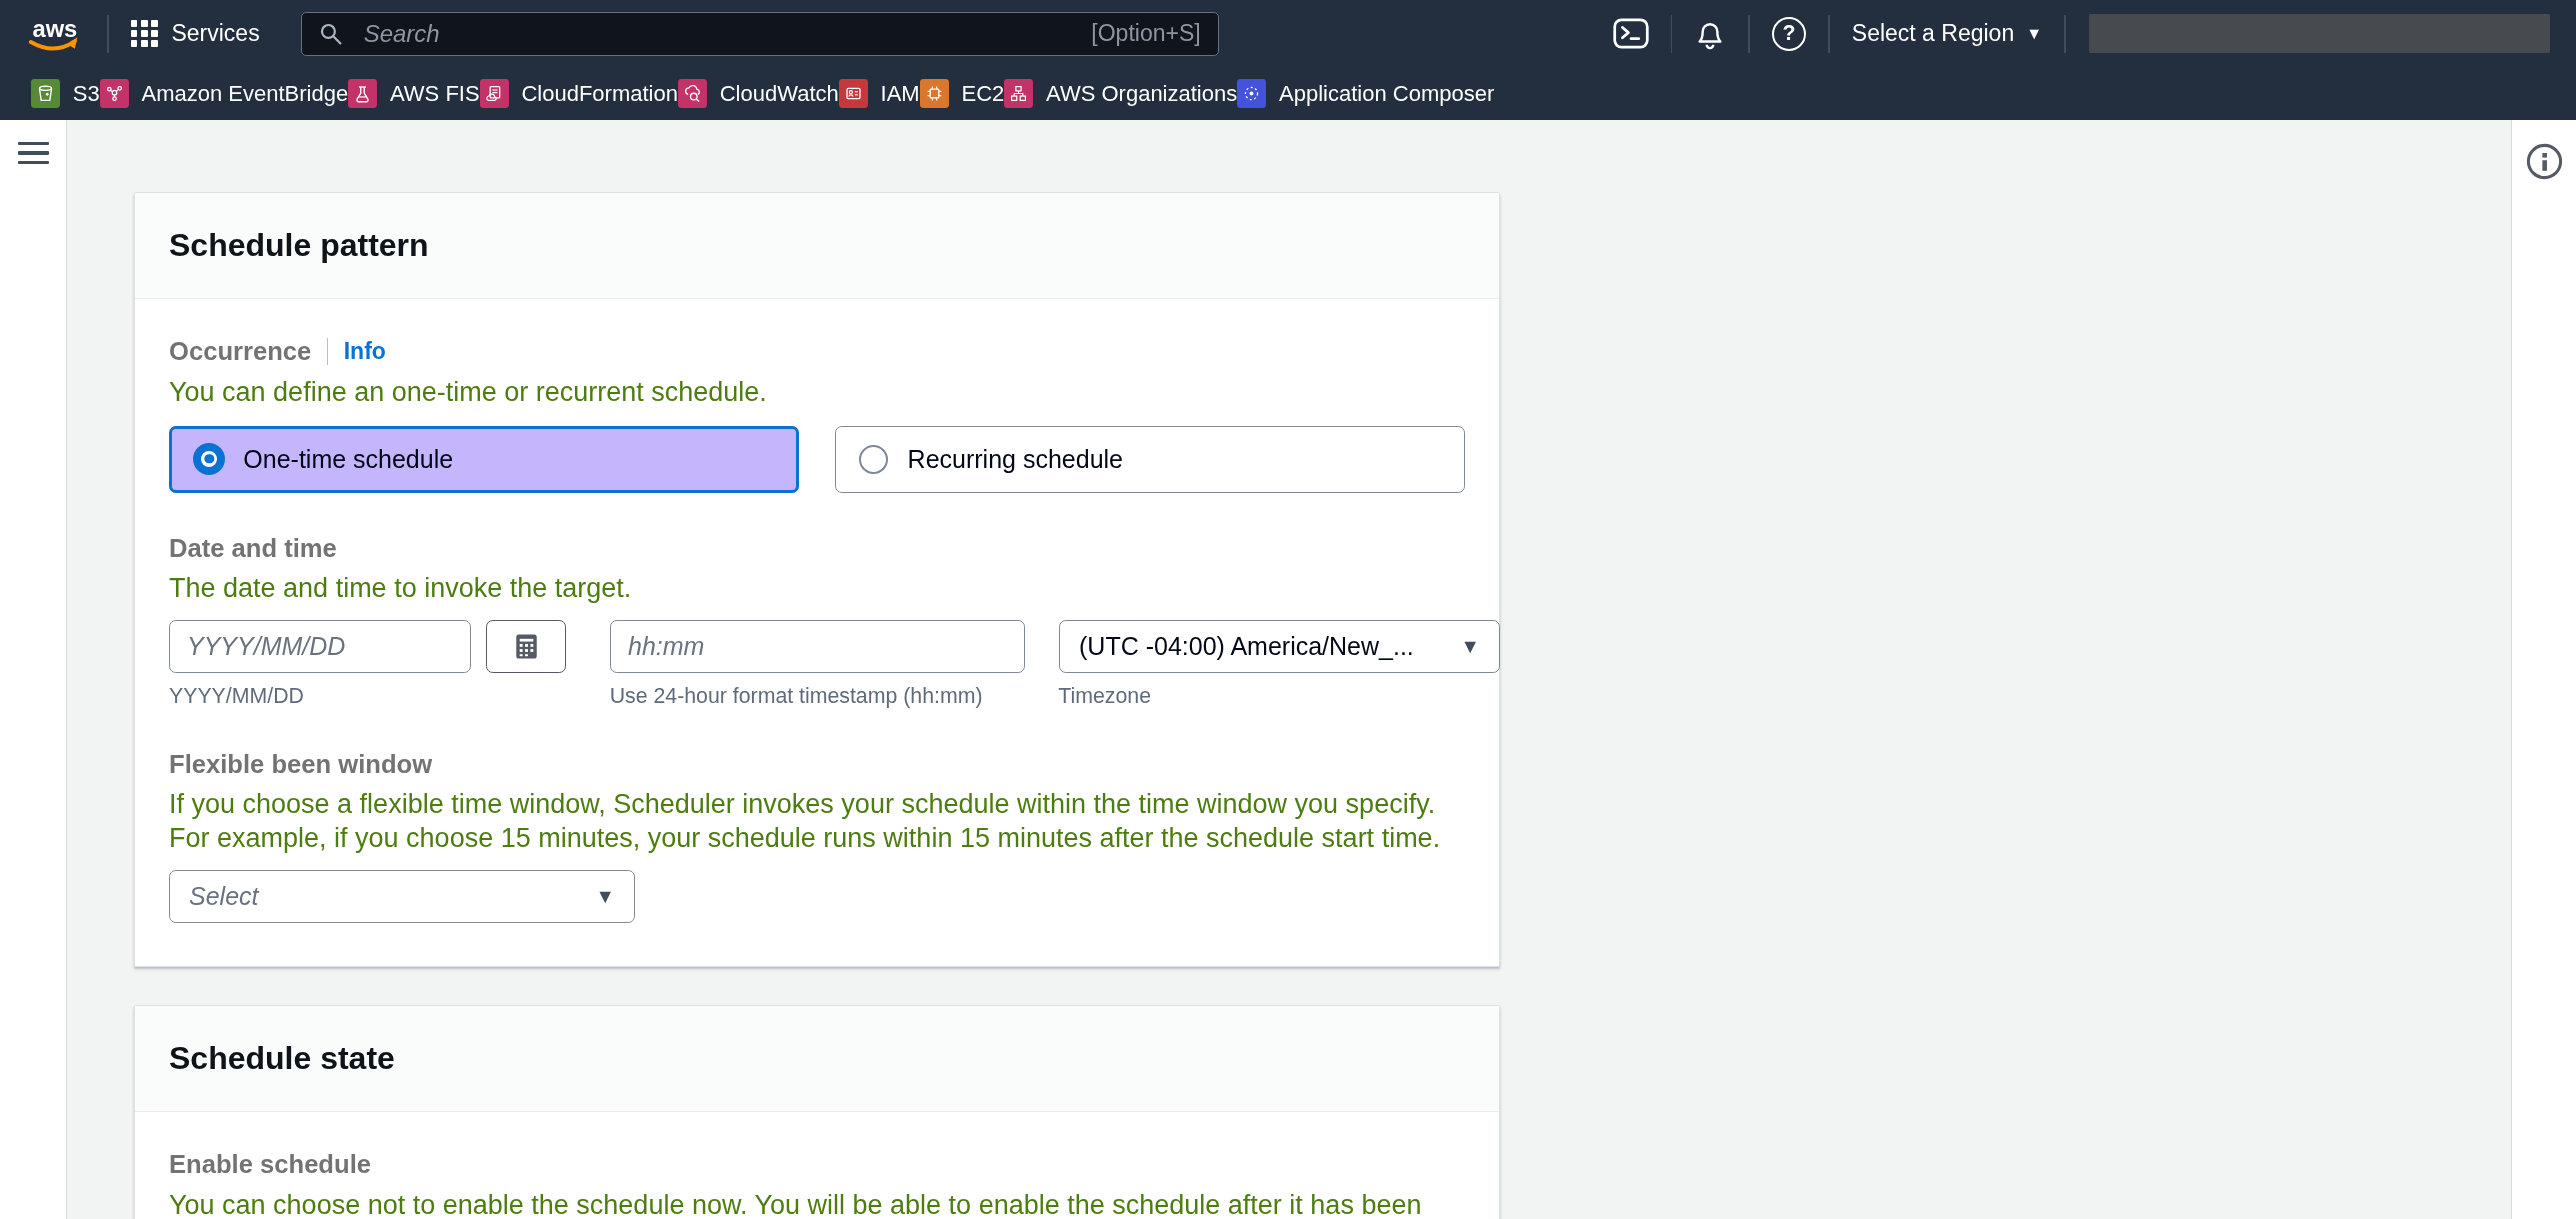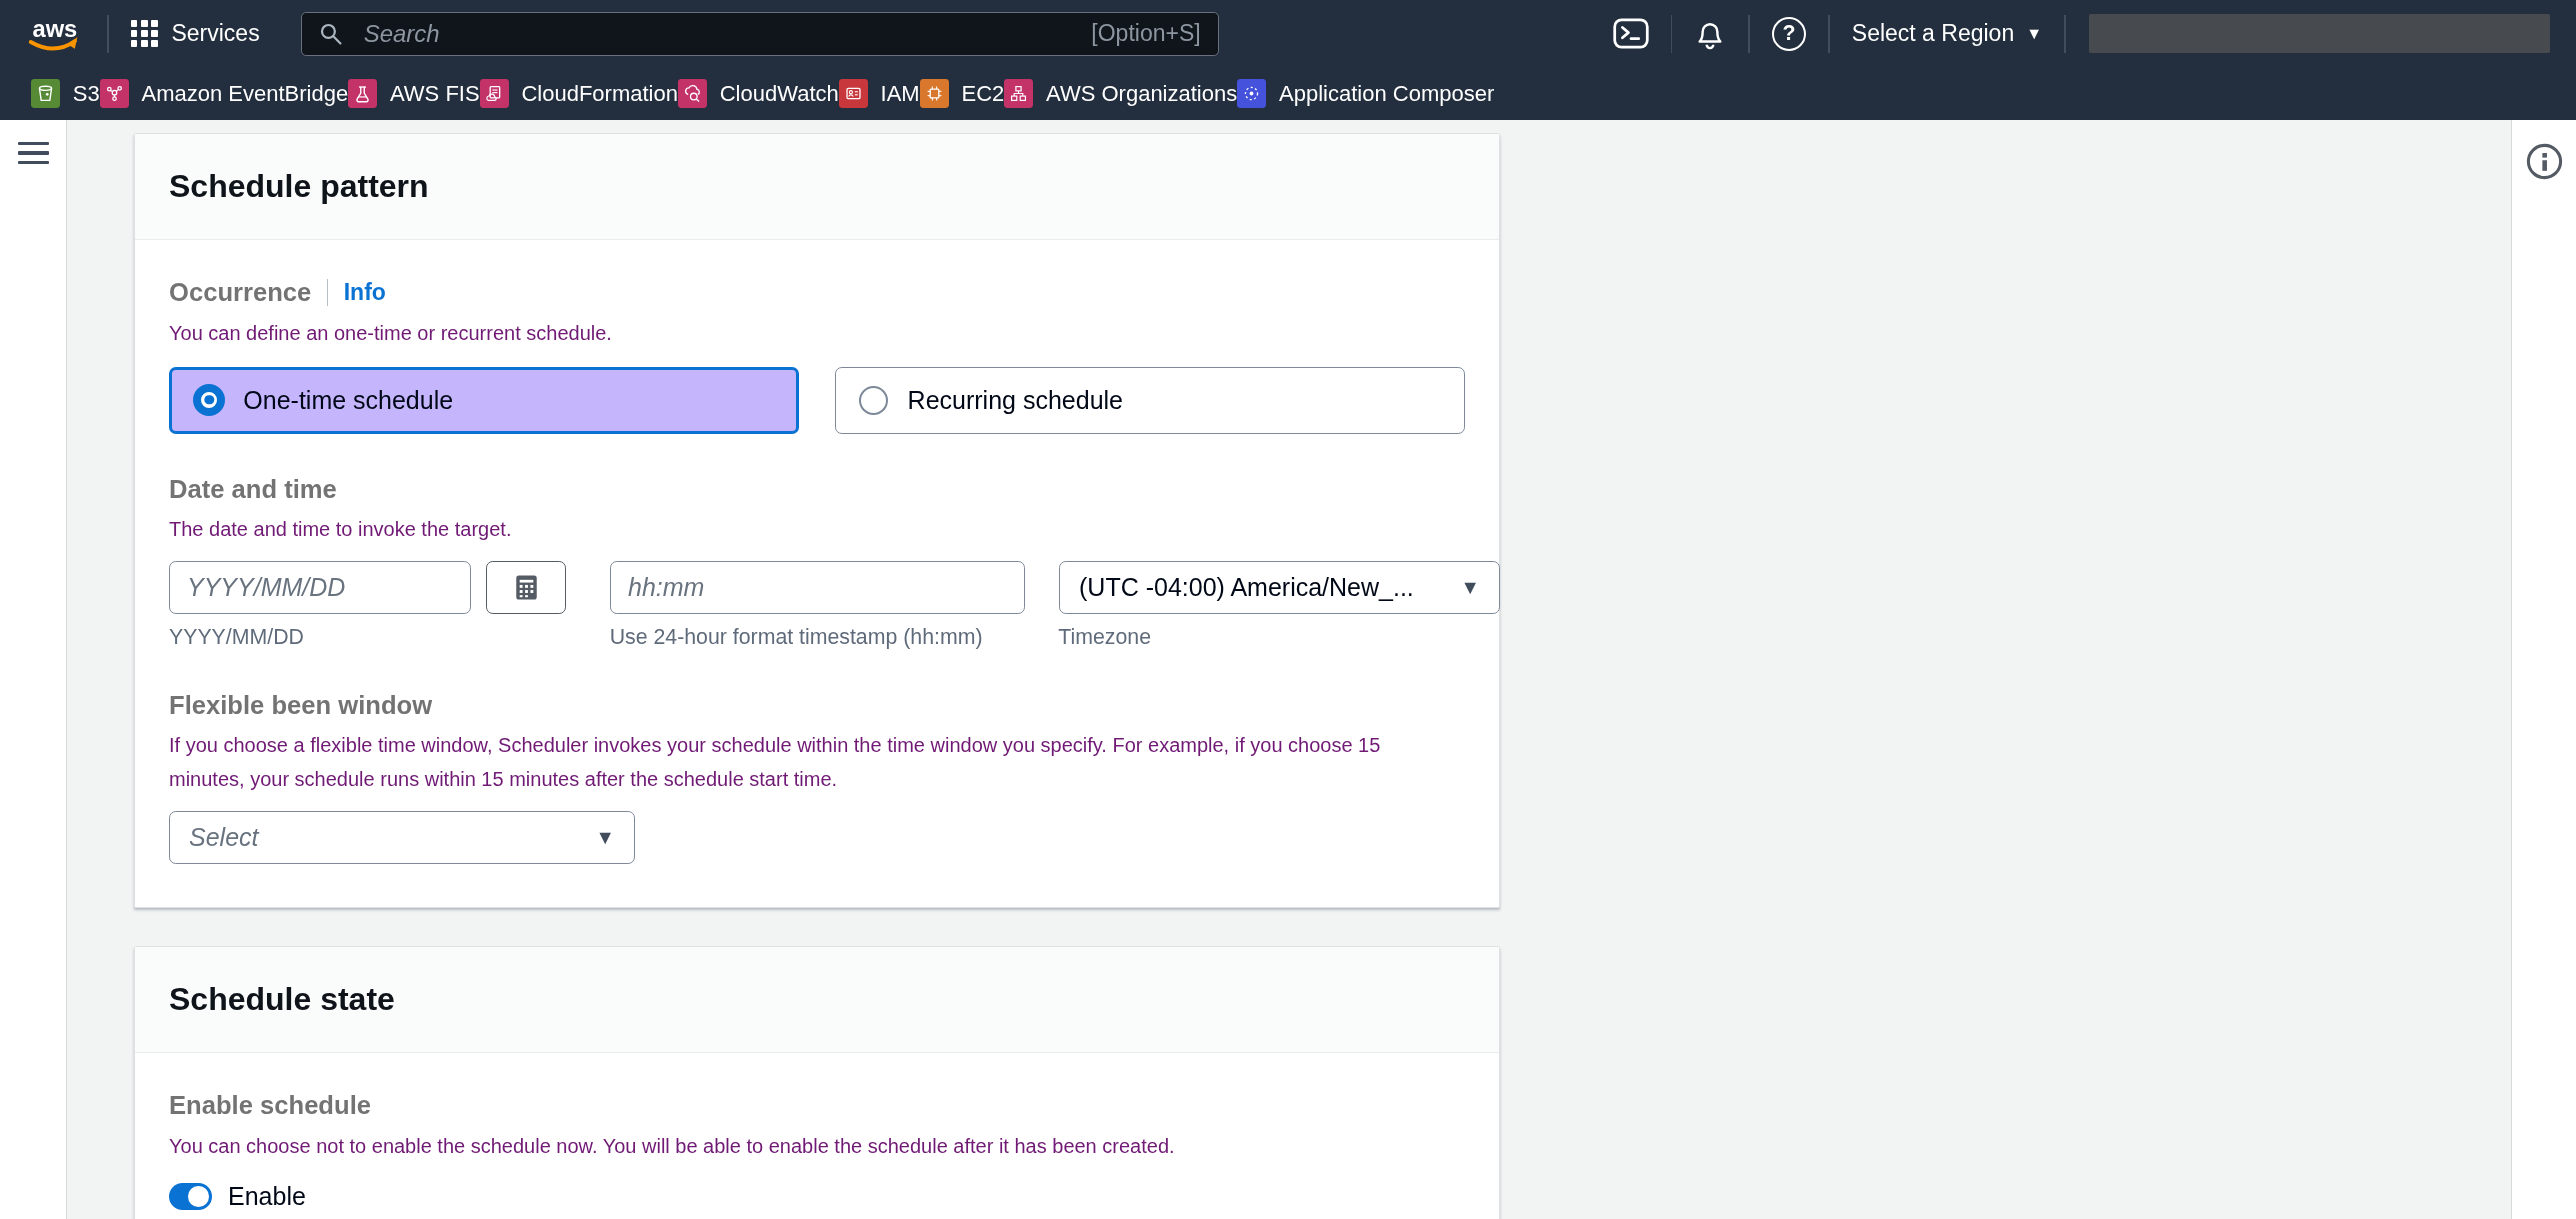--- a/index.html
+++ b/index.html
@@ -33,35 +33,35 @@
   .fav-icon { width:29px; height:29px; border-radius:3.4px; display:flex; align-items:center; justify-content:center; flex:none; }
   .fav-label { color:#fff; font-size:22px; white-space:nowrap; }
 
   
   .content { display:flex; height:1100px; }
   .left-rail { width:67px; background:#fff; border-right:0.9px solid #d5dbdb; flex:none; }
   .hamburger { width:31px; margin:22px auto 0; cursor:pointer; }
   .hamburger span { display:block; height:3.4px; background:#414d5c; border-radius:0.9px; margin-bottom:6px; }
   .right-rail { width:65px; background:#fff; border-left:0.9px solid #d5dbdb; flex:none; }
   .info-btn { width:39px; margin:22px auto 0; cursor:pointer; }
-  .main { flex:1; background:#f2f3f3; padding:13px 0 0 67px; overflow:hidden; }
+  .main { flex:1; background:#f2f3f3; padding:32px 0 0 67px; overflow:hidden;margin-top:40px; }
 
   
   .card { width:1366px; background:#fff; border:0.9px solid #dde1e3; border-radius:1.7px;
     box-shadow:0 2.6px 2.6px -0.9px rgba(125,135,145,.5); }
   .card + .card { margin-top:38px; }
   .card-header { background:#fafbfb; border-bottom:1.7px solid #eaeded; padding:34px 34px; }
   .card-title { font-size:32px; font-weight:700; color:#0f141a; }
   .card-body { padding:38px 34px 43px; }
 
   .label-row { display:flex; align-items:center; gap:15.4px; }
   .field-label { font-size:25.6px; font-weight:700; color:#737373; }
   .vline { width:1.7px; height:27px; background:#b6bec9; }
   .info-link { font-size:23px; font-weight:700; color:#0972d3; cursor:pointer; }
-  .field-desc { margin-top:8.5px; font-size:20px; color:#701a75; line-height:34px; max-width:1279px; }
+  .field-desc { margin-top:8.5px; font-size:27px; color:#4d7c0f; line-height:34px; max-width:1279px; }
   .hint { font-size:21.3px; color:#5f6b7a; }
 
   
   .tiles { margin-top:17px; display:flex; gap:36px; }
   .tile { width:631px; height:67px; border-radius:6.8px; display:flex; align-items:center; cursor:pointer; }
   .tile.selected { border:3.4px solid #0972d3; background:#c4b5fd; padding-left:21.3px; gap:18px;text-align:right; }
   .tile.unselected { border:1.7px solid #7d8998; background:#fff; padding-left:23px; gap:19.6px; }
   .radio-on { width:32px; height:32px; border-radius:50%; border:8.5px solid #0972d3; background:#fff; position:relative; flex:none; }
   .radio-on::after { content:""; position:absolute; width:9.4px; height:9.4px; border-radius:50%;
     background:#0972d3; top:50%; left:50%; transform:translate(-50%,-50%); }

